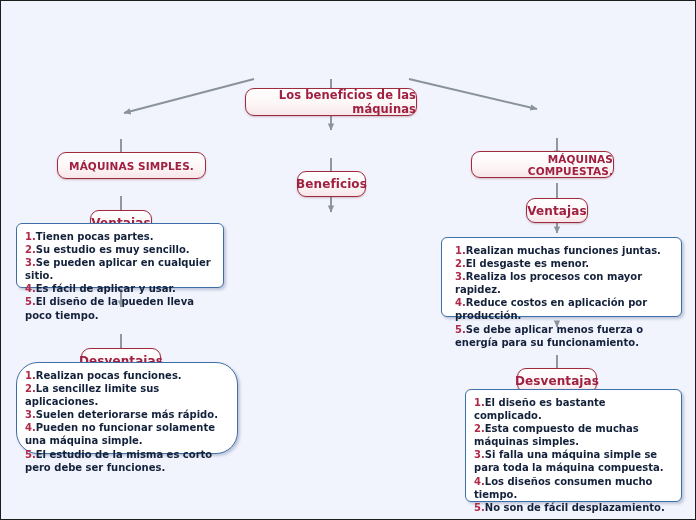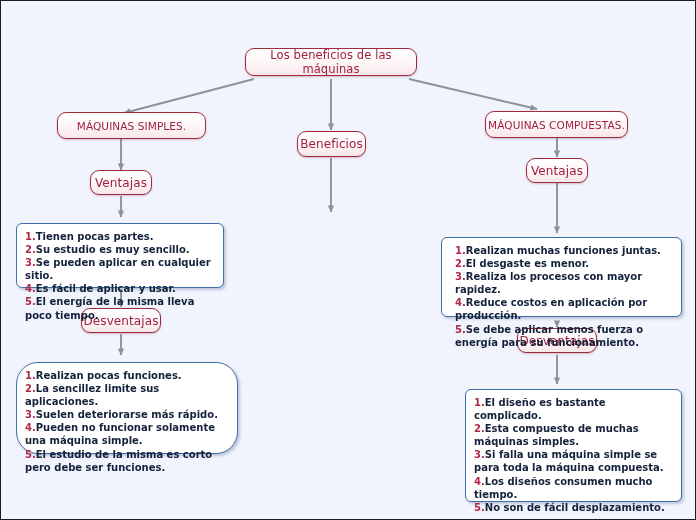--- a/index.html
+++ b/index.html
@@ -26,29 +26,30 @@
     pointer-events: none;
   }
 
   
   .node {
     position: absolute;
     box-sizing: border-box;
     display: flex;
     align-items: center;
     justify-content: center;
-    text-align: center;
+    text-align: right;
     border: 1.3px solid #9e2a3c;
     border-radius: 9px;
     background: linear-gradient(180deg, #ffffff 0%, #fdf6f7 55%, #f7e6ea 100%);
     color: #a02040;
-    font-weight: normal;
+    font-weight: bold;
     letter-spacing: .1px;
     box-shadow: 0 1px 2px rgba(120,60,80,.30);
     z-index: 3;
+    margin-top: 40px;
   }
   .node-title { font-size: 11.5px; }
   .node-cat   { font-size: 10.5px; }
   .node-sub   { font-size: 12px; }
 
   
   .listbox {
     position: absolute;
     box-sizing: border-box;
     background: #ffffff;
@@ -138,21 +139,21 @@
   </div>
 
   <div class="node node-cat" style="left:56px; top:111px; width:149px; height:27px;">
     <span>MÁQUINAS SIMPLES.</span>
   </div>
 
   <div class="node node-sub" style="left:296px; top:130px; width:69px; height:26px;">
     <span>Beneficios</span>
   </div>
 
-  <div class="node node-cat" style="left:484px; top:110px; width:143px; height:27px;">
+  <div class="node node-cat" style="left:470px; top:110px; width:143px; height:27px;">
     <span>MÁQUINAS COMPUESTAS.</span>
   </div>
 
   <div class="node node-sub" style="left:89px; top:169px; width:62px; height:25px;">
     <span>Ventajas</span>
   </div>
 
   <div class="node node-sub" style="left:80px; top:307px; width:80px; height:25px;">
     <span>Desventajas</span>
   </div>
@@ -164,21 +165,21 @@
   <div class="node node-sub" style="left:516px; top:327px; width:80px; height:25px;">
     <span>Desventajas</span>
   </div>
 
   <div class="listbox" style="left:15px; top:222px; width:208px; height:65px;">
     <ol>
         <li>Tienen pocas partes.</li>
         <li>Su estudio es muy sencillo.</li>
         <li>Se pueden aplicar en cualquier sitio.</li>
         <li>Es fácil de aplicar y usar.</li>
-        <li>El energía de la misma lleva poco tiempo.</li>
+        <li>El diseño de la pueden lleva poco tiempo.</li>
       </ol>
   </div>
 
   <div class="listbox" style="left:15px; top:361px; width:222px; height:92px;border-radius:22px;">
     <ol>
         <li>Realizan pocas funciones.</li>
         <li>La sencillez limite sus aplicaciones.</li>
         <li>Suelen deteriorarse más rápido.</li>
         <li>Pueden no funcionar solamente una máquina simple.</li>
         <li>El estudio de la misma es corto pero debe ser funciones.</li>

